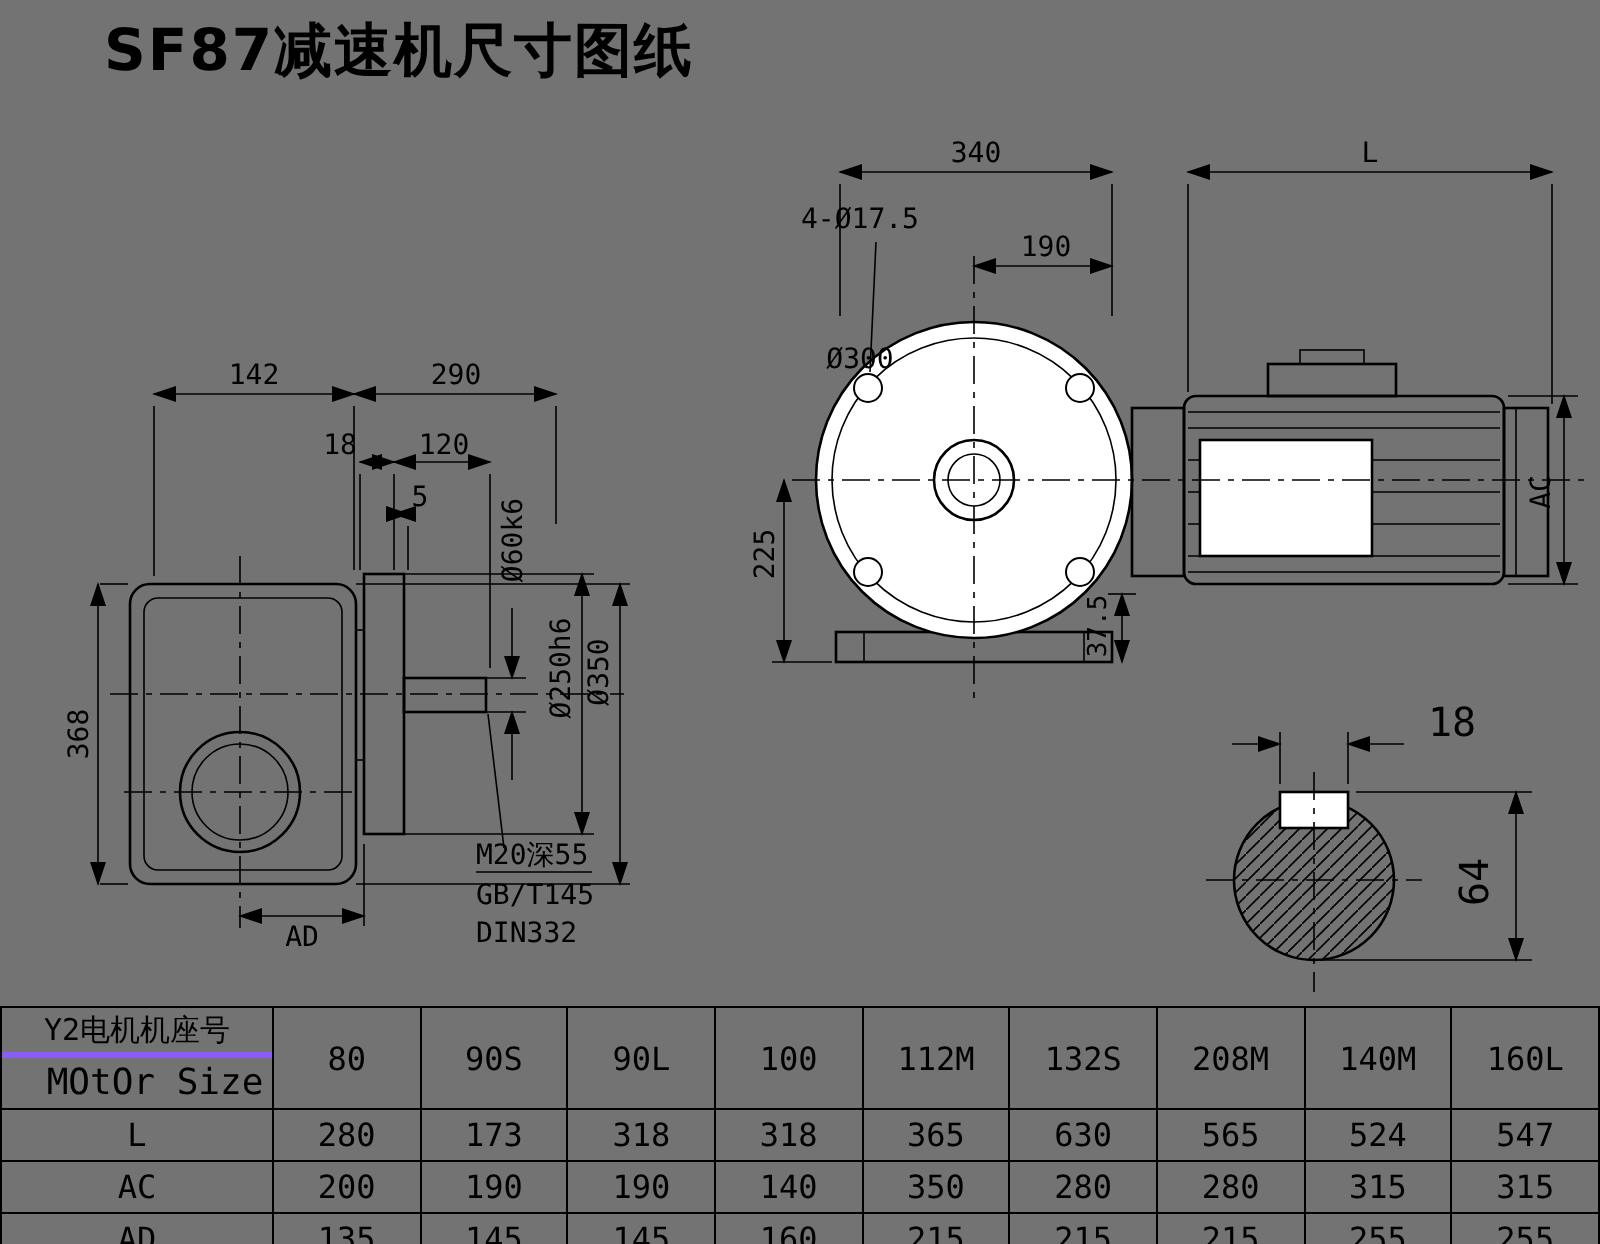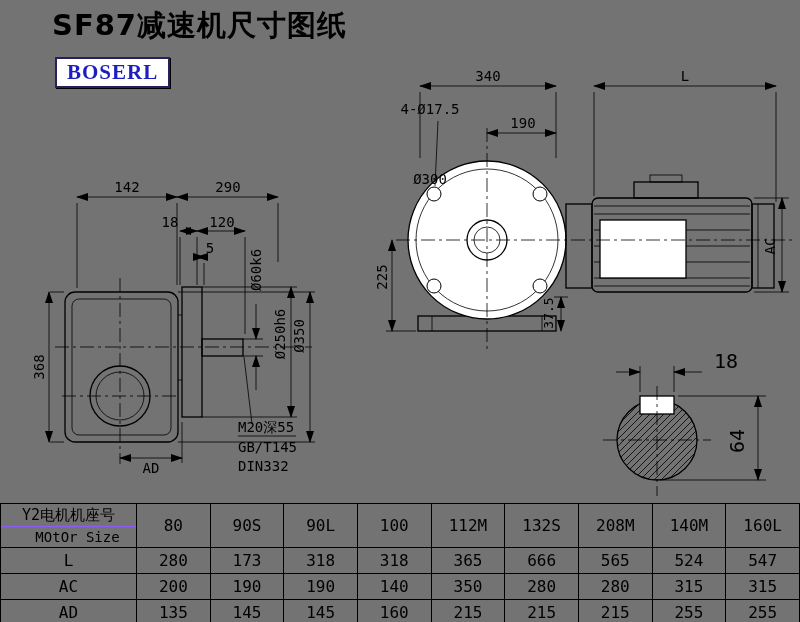--- a/index.html
+++ b/index.html
@@ -16,32 +16,29 @@
   text.big{font-size:20px;}
   text.sm{font-size:13px;}
   text.ta-s{text-anchor:start;}
   .ol{fill:none;stroke:#000;stroke-width:1.3;}
   .tl{fill:none;stroke:#000;stroke-width:0.8;}
   .cl{fill:none;stroke:#000;stroke-width:0.8;stroke-dasharray:14 4 3 4;}
   table.dims{position:absolute;left:0;top:503px;width:800px;border-collapse:collapse;
         table-layout:fixed;font-size:16px;}
   table.dims td{border:1.6px solid #000;text-align:center;padding:0;height:25px;}
   table.dims tr.hdr td{height:42px;}
-  .hdr-cn{border-bottom:1px solid #8b5cf6;font-size:15px;padding:2px 0 1px 0;}
-  .hdr-en{font-size:14px;padding:2px 0;margin-left:18px;}
+  .hdr-cn{border-bottom:3px solid #8b5cf6;font-size:15px;padding:2px 0 1px 0;}
+  .hdr-en{font-size:18px;padding:2px 0;margin-left:18px;}
 </style>
 </head>
 <body>
 
 <div class="page">
 
   <div class="title">SF87减速机尺寸图纸</div>
-  <div class="logo">
-    <span>BOSERL</span>
-  </div>
 
   <svg width="800" height="503" viewBox="0 0 800 503">
     <defs>
       <marker id="arr" markerWidth="12" markerHeight="8" refX="11" refY="4" orient="auto-start-reverse" markerUnits="userSpaceOnUse">
         <path d="M0,0 L12,4 L0,8 Z" fill="#000"></path>
       </marker>
       <pattern id="hatch" patternUnits="userSpaceOnUse" width="7" height="7">
         <path d="M0,7 L7,0" stroke="#000" stroke-width="0.8"></path>
       </pattern>
     </defs>
@@ -220,21 +217,21 @@
       <td>140M</td>
       <td>160L</td>
     </tr>
     <tr>
       <td>L</td>
       <td>280</td>
       <td>173</td>
       <td>318</td>
       <td>318</td>
       <td>365</td>
-      <td>666</td>
+      <td>630</td>
       <td>565</td>
       <td>524</td>
       <td>547</td>
     </tr>
     <tr>
       <td>AC</td>
       <td>200</td>
       <td>190</td>
       <td>190</td>
       <td>140</td>

